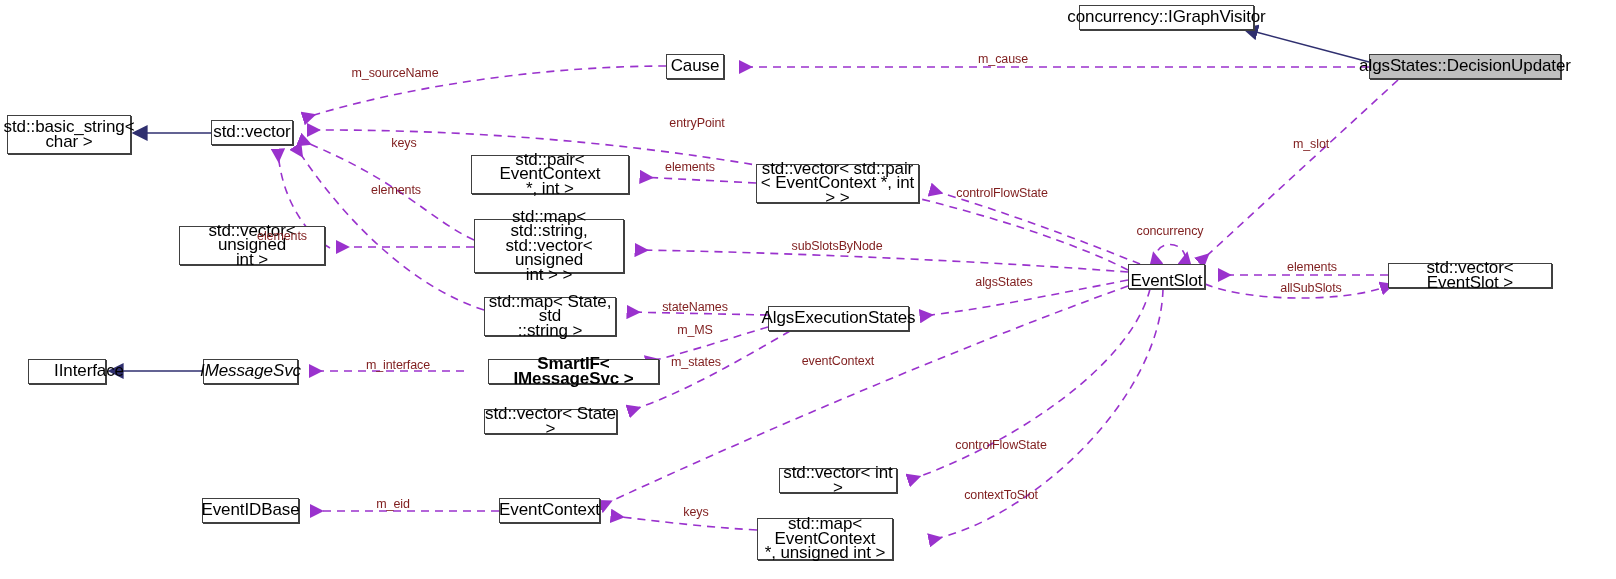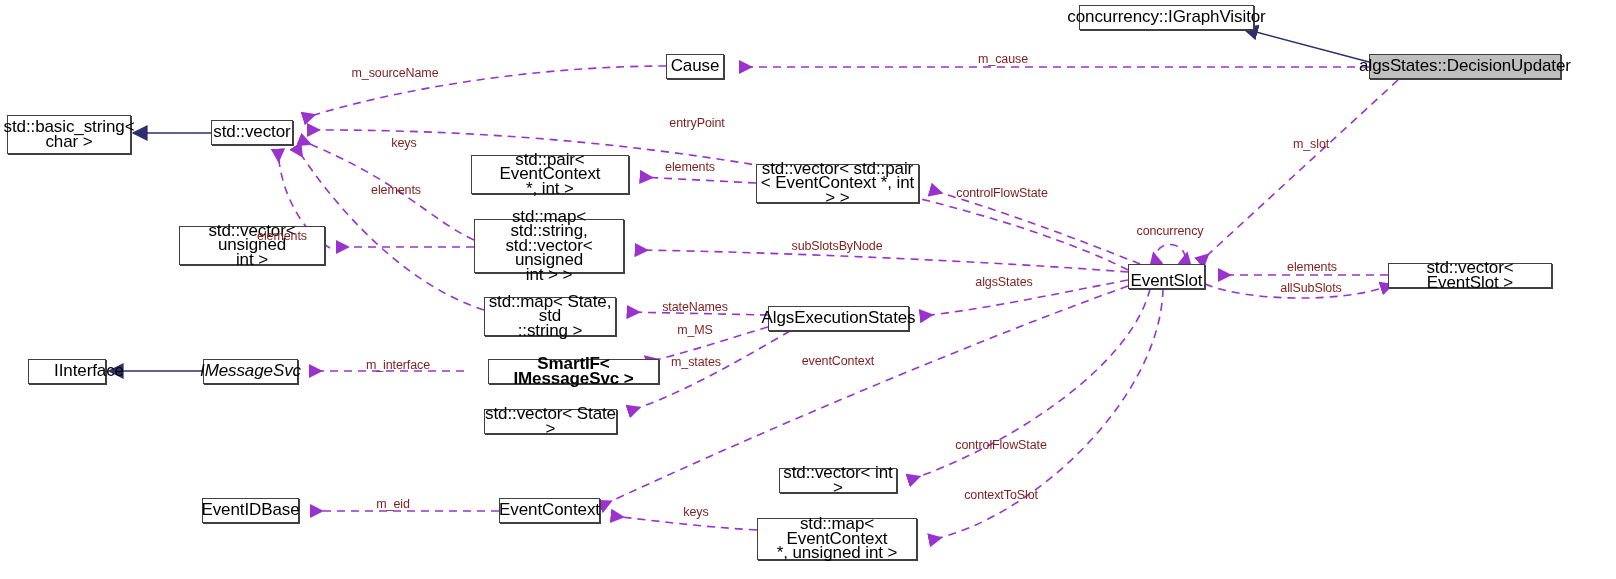--- a/index.html
+++ b/index.html
@@ -131,21 +131,21 @@
       <div class="node" style="left: 484px; top: 297px; width: 132px; height: 39px;"><span>std::map&lt; State, std
 ::string &gt;</span></div>
       <div class="node" style="left: 768px; top: 306px; width: 141px; height: 25px;"><span>AlgsExecutionStates</span></div>
       <div class="node" style="left: 28px; top: 359px; width: 78px; height: 25px; padding-left: 44px;"><span>IInterface</span></div>
       <div class="node" style="left: 203px; top: 359px; width: 95px; height: 25px; font-style: italic;"><span>IMessageSvc</span></div>
       <div class="node" style="left: 488px; top: 359px; width: 171px; height: 25px; font-weight: bold;"><span>SmartIF&lt; IMessageSvc &gt;</span></div>
       <div class="node" style="left: 484px; top: 409px; width: 133px; height: 25px;"><span>std::vector&lt; State &gt;</span></div>
       <div class="node" style="left: 779px; top: 468px; width: 118px; height: 25px;"><span>std::vector&lt; int &gt;</span></div>
       <div class="node" style="left: 202px; top: 498px; width: 97px; height: 25px;"><span>EventIDBase</span></div>
       <div class="node" style="left: 499px; top: 498px; width: 101px; height: 25px;"><span>EventContext</span></div>
-      <div class="node" style="left: 757px; top: 518px; width: 160px; height: 42px;"><span>std::map&lt; EventContext
+      <div class="node" style="left: 757px; top: 518px; width: 136px; height: 42px;"><span>std::map&lt; EventContext
 *, unsigned int &gt;</span></div>
     </div>
   <div id="labels">
       <div class="edge-label" style="left: 395px; top: 73px;">m_sourceName</div>
       <div class="edge-label" style="left: 1003px; top: 59px;">m_cause</div>
       <div class="edge-label" style="left: 697px; top: 123px;">entryPoint</div>
       <div class="edge-label" style="left: 404px; top: 143px;">keys</div>
       <div class="edge-label" style="left: 690px; top: 167px;">elements</div>
       <div class="edge-label" style="left: 1311px; top: 144px;">m_slot</div>
       <div class="edge-label" style="left: 396px; top: 190px;">elements</div>

